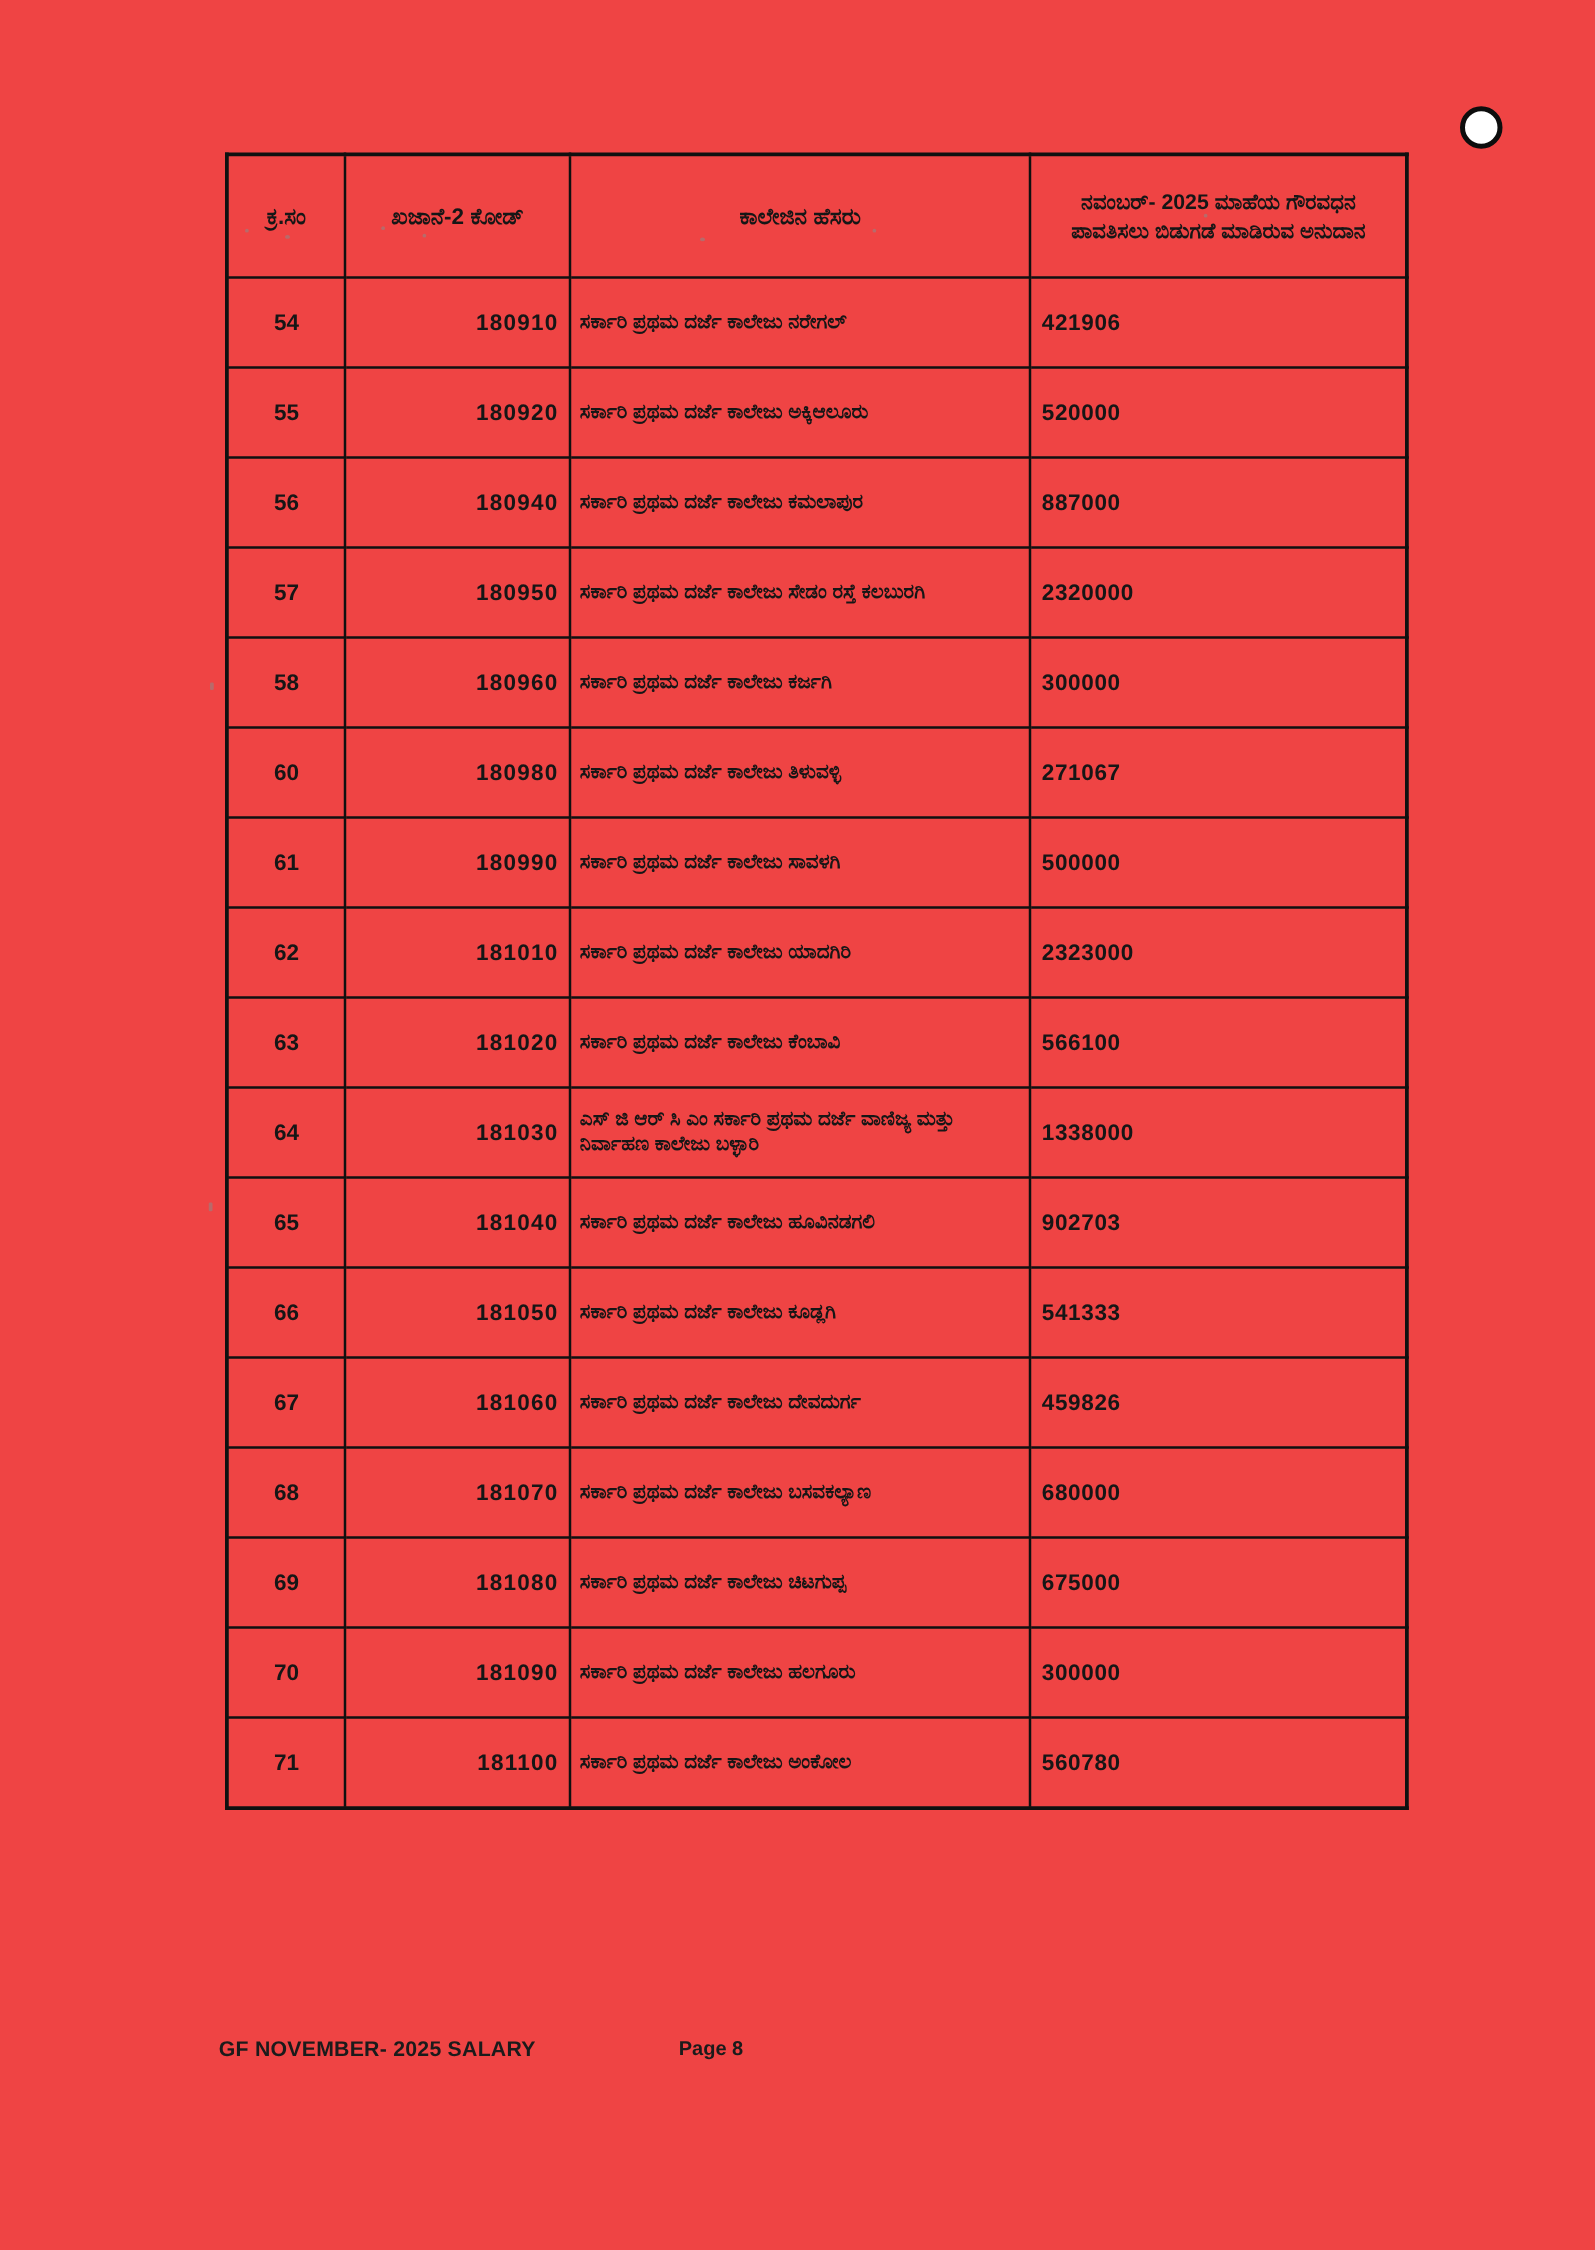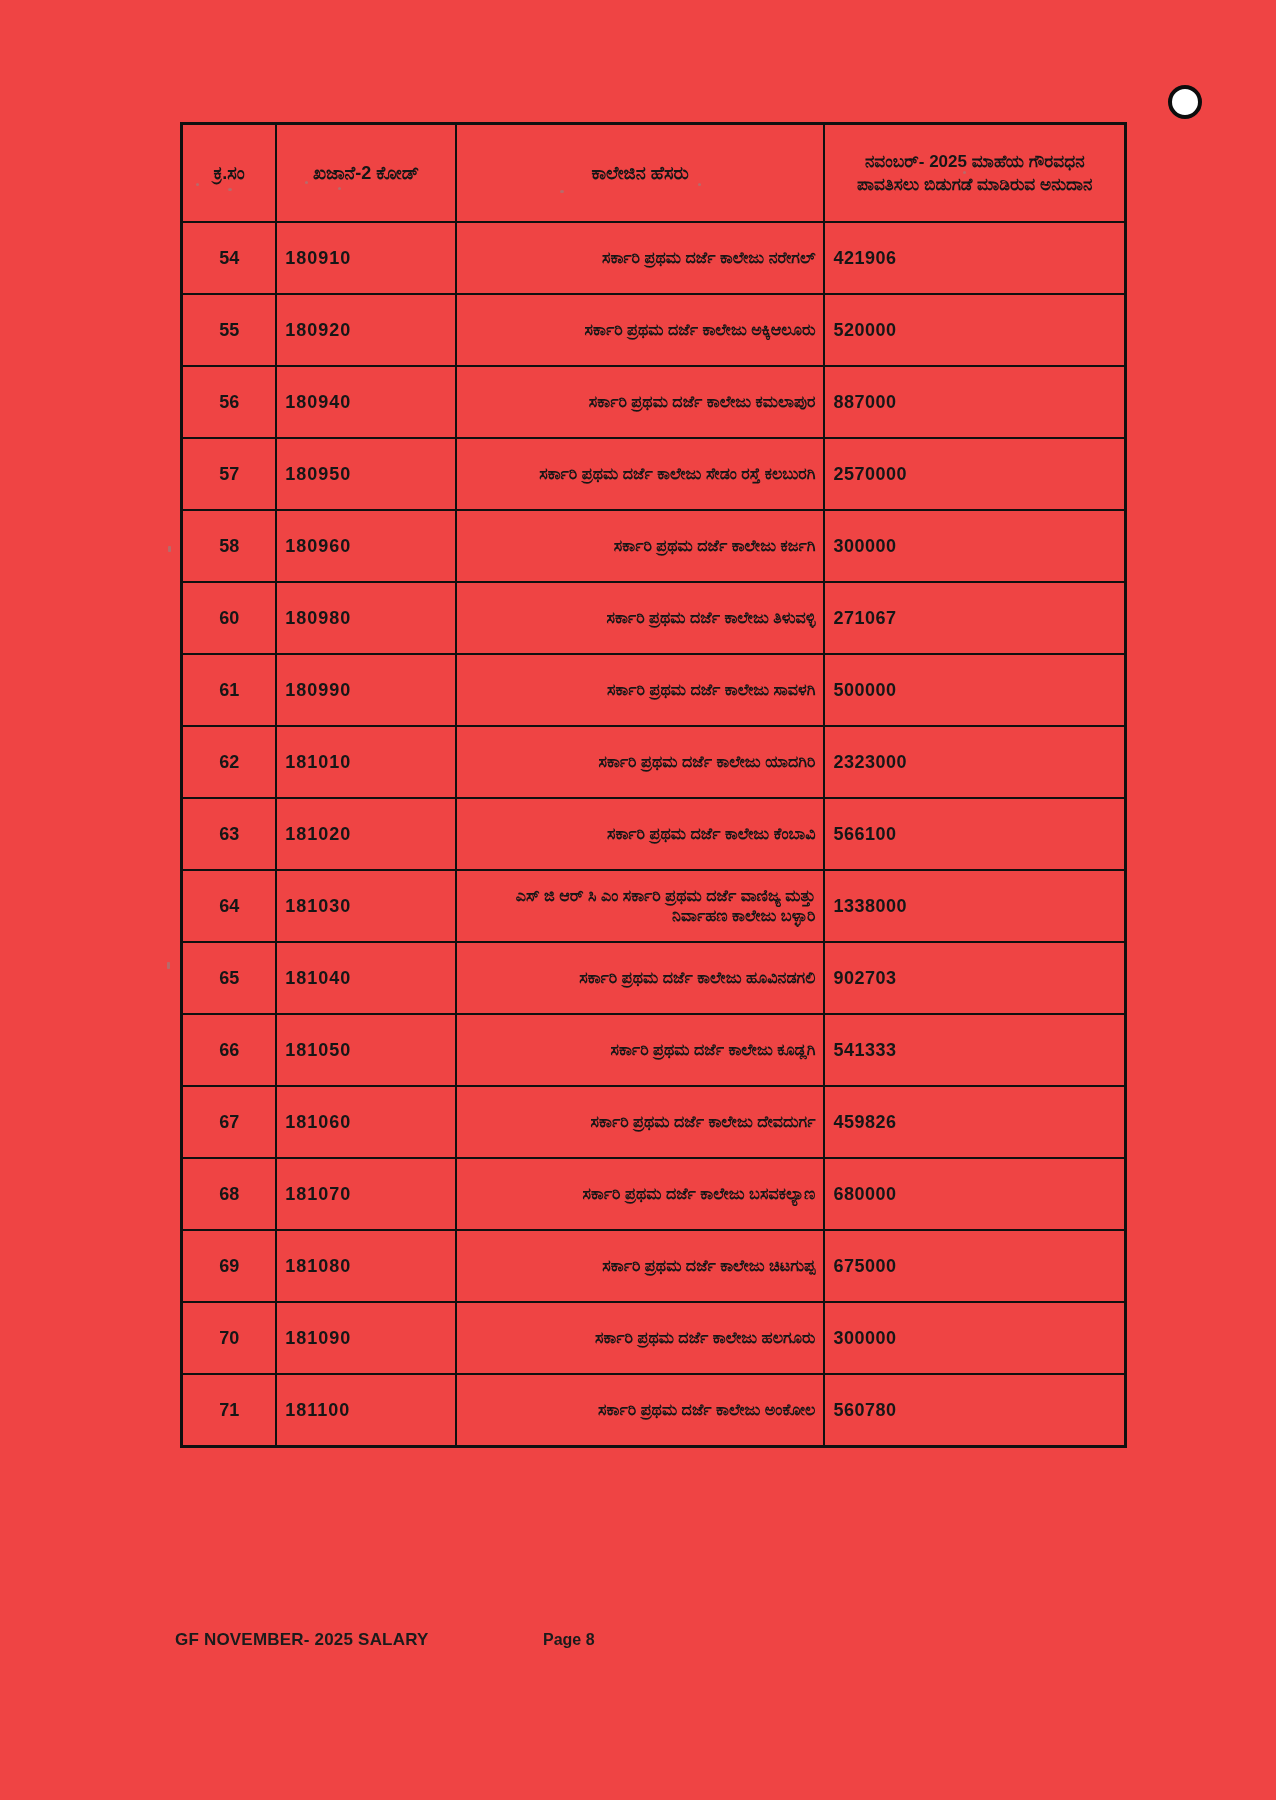--- a/index.html
+++ b/index.html
@@ -37,24 +37,24 @@
     text-align:center;
     line-height:24px;
     padding:6px 10px;
   }
   .college-table thead th.grant-col{font-size:17px;line-height:23px;padding:4px 14px;}
   .college-table tbody td{height:62px;}
   td.c-serial{
     text-align:center;font-weight:700;font-size:18px;
   }
   td.c-code{
-    text-align:left;font-weight:700;font-size:18px;letter-spacing:1px;
+    text-align:right;font-weight:700;font-size:18px;letter-spacing:1px;
   }
   td.c-college{
-    text-align:right;font-weight:600;font-size:16px;line-height:20px;padding-left:7px;
+    text-align:left;font-weight:600;font-size:16px;line-height:20px;padding-left:7px;
   }
   td.c-amount{
     text-align:left;font-weight:700;font-size:18px;letter-spacing:0.5px;
   }
   
   .footer-left{
     position:absolute;left:175px;top:1630px;
     font-size:17px;font-weight:700;letter-spacing:0.2px;color:#1b1b1b;
   }
   .footer-page{
@@ -127,21 +127,21 @@
     <td class="c-serial">56</td>
     <td class="c-code">180940</td>
     <td class="c-college">ಸರ್ಕಾರಿ ಪ್ರಥಮ ದರ್ಜೆ ಕಾಲೇಜು ಕಮಲಾಪುರ</td>
     <td class="c-amount">887000</td>
   </tr>
 
   <tr>
     <td class="c-serial">57</td>
     <td class="c-code">180950</td>
     <td class="c-college">ಸರ್ಕಾರಿ ಪ್ರಥಮ ದರ್ಜೆ ಕಾಲೇಜು ಸೇಡಂ ರಸ್ತೆ ಕಲಬುರಗಿ</td>
-    <td class="c-amount">2570000</td>
+    <td class="c-amount">2320000</td>
   </tr>
 
   <tr>
     <td class="c-serial">58</td>
     <td class="c-code">180960</td>
     <td class="c-college">ಸರ್ಕಾರಿ ಪ್ರಥಮ ದರ್ಜೆ ಕಾಲೇಜು ಕರ್ಜಗಿ</td>
     <td class="c-amount">300000</td>
   </tr>
 
 

